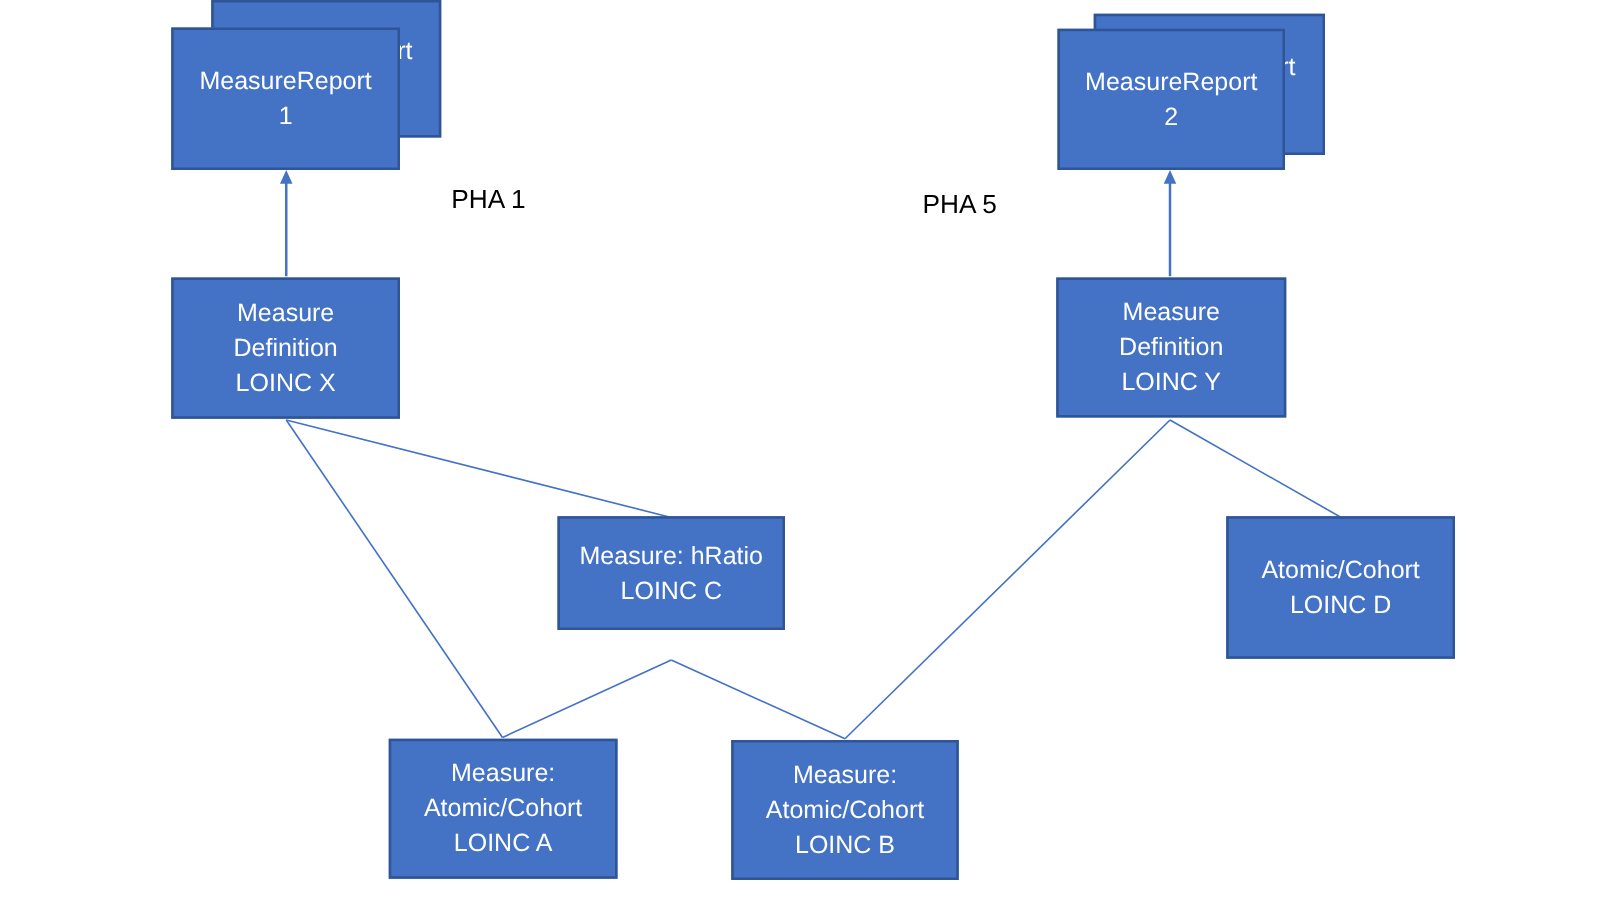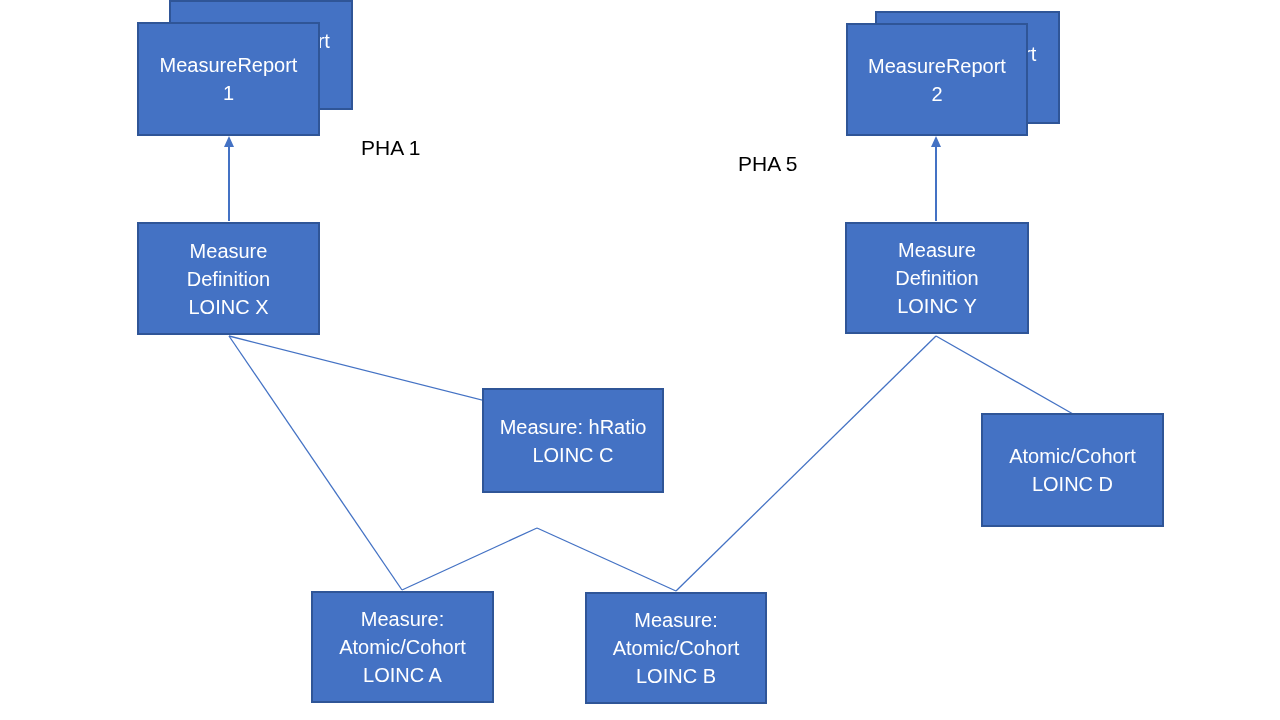--- a/index.html
+++ b/index.html
@@ -49,25 +49,25 @@
     white-space: nowrap;
     z-index: 4;
   }
   
   #mr1-back  { left: 169px; top: 0px;   width: 184px; height: 110px; }
   #mr1       { left: 137px; top: 22px;  width: 183px; height: 114px; }
   #mr2-back  { left: 875px; top: 11px;  width: 185px; height: 113px; }
   #mr2       { left: 846px; top: 23px;  width: 182px; height: 113px; }
   #mdx       { left: 137px; top: 222px; width: 183px; height: 113px; }
   #mdy       { left: 845px; top: 222px; width: 184px; height: 112px; }
-  #hratio-c  { left: 446px; top: 388px; width: 182px; height: 105px; margin-left: 36px; }
+  #hratio-c  { left: 446px; top: 413px; width: 182px; height: 91px; }
   #cohort-d  { left: 981px; top: 413px; width: 183px; height: 114px; }
   #atomic-a  { left: 311px; top: 591px; width: 183px; height: 112px; }
   #atomic-b  { left: 585px; top: 592px; width: 182px; height: 112px; }
-  #pha1      { left: 361px; top: 136px; }
+  #pha1      { left: 361px; top: 148px; }
   #pha2      { left: 738px; top: 152px; }
 </style>
 </head>
 <body>
 
 <div class="canvas">
 
   <svg class="edges" width="1280" height="720" viewBox="0 0 1280 720">
 
     <line x1="229" y1="336" x2="537" y2="414" stroke="#4472C4" stroke-width="1.3"></line>

